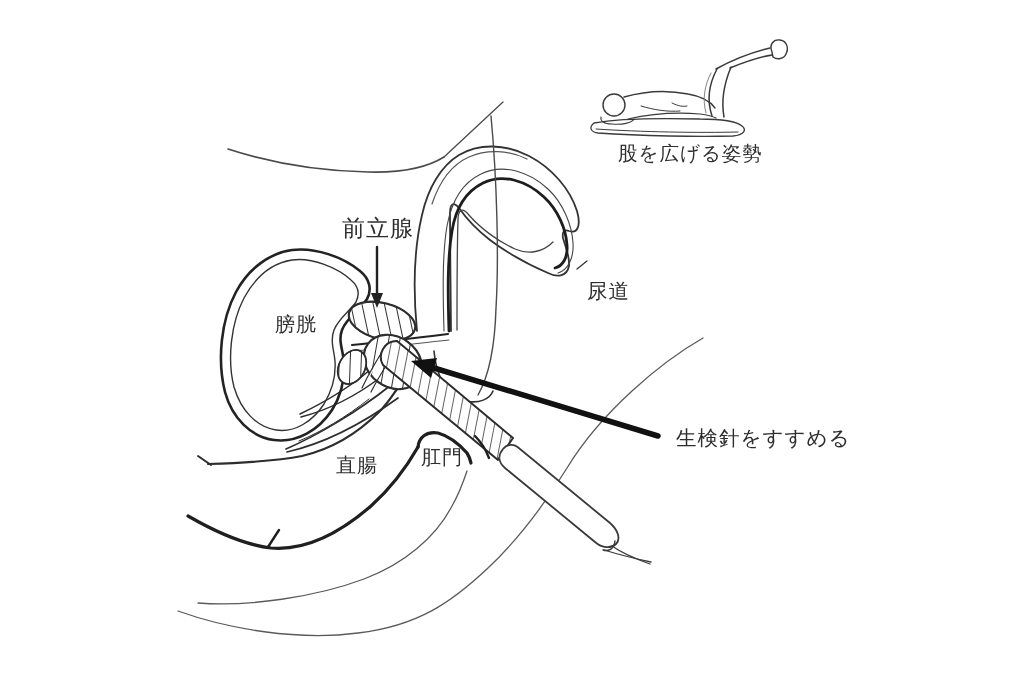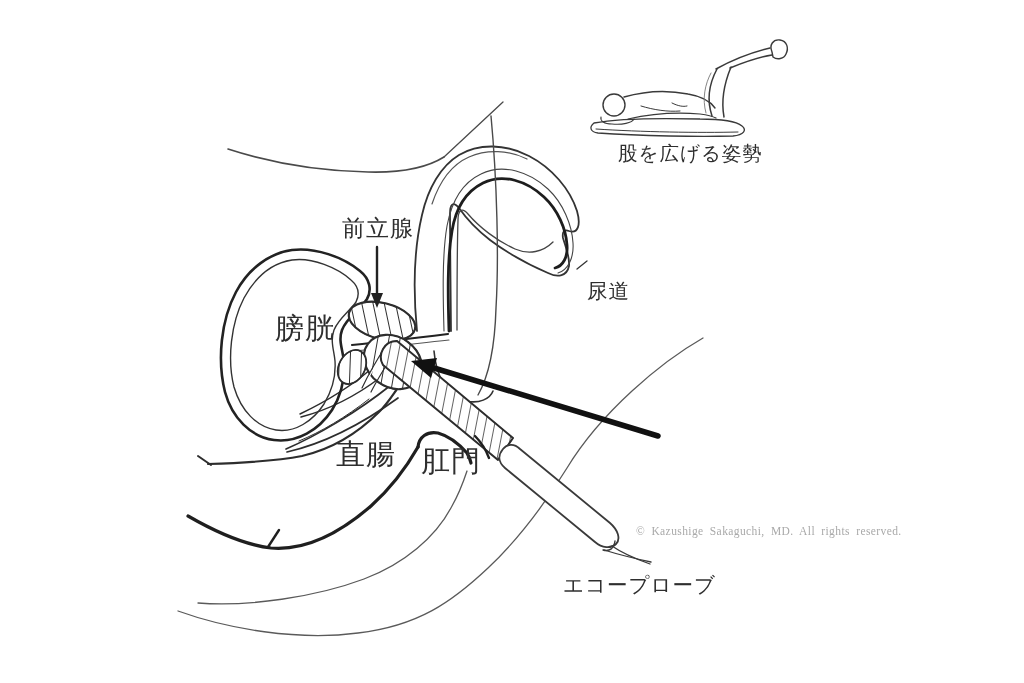--- a/index.html
+++ b/index.html
@@ -3,21 +3,21 @@
 <meta charset="utf-8">
 <style>
   html,body{margin:0;padding:0;background:#ffffff;}
   #stage{
     position:relative;width:1008px;height:683px;background:#ffffff;overflow:hidden;
     font-family:"Liberation Sans","DejaVu Sans",sans-serif;
     text-decoration:underline;
   }
   #lineart{position:absolute;left:0;top:0;width:1024px;height:683px;}
   .jp-label{
-    position:absolute;color:#2e2e2e;font-size:29px;line-height:1.1;
+    position:absolute;color:#2e2e2e;font-size:20px;line-height:1.1;
     letter-spacing:1px;white-space:nowrap;user-select:none;
   }
   .jp-small{font-size:19.5px;}
   .copyright{
     position:absolute;font-family:"Liberation Serif","DejaVu Serif",serif;
     font-size:11.5px;color:#a9a9a9;letter-spacing:0.4px;word-spacing:3px;white-space:nowrap;
   }
 </style>
 </head>
 <body>
@@ -126,22 +126,21 @@
   </svg>
 
   <div class="jp-label jp-small" style="left:618px;top:143px;">股を広げる姿勢</div>
 
   <div class="jp-label" style="left:342px;top:216px;font-size:23px;">前立腺</div>
 
   <div class="jp-label" style="left:275px;top:313px;">膀胱</div>
 
   <div class="jp-label" style="left:587px;top:270px;font-size:20.5px;margin-top:10px;">尿道</div>
 
+  <div class="jp-label" style="left:676px;top:427px;font-size:20.5px;">生検針をすすめる</div>
 
-  <div class="jp-label" style="left:336px;top:439px;">直腸</div>
+  <div class="jp-label" style="left:336px;top:454px;">直腸</div>
 
   <div class="jp-label" style="left:421px;top:446px;">肛門</div>
 
-  <div class="jp-label" style="left:563px;top:574px;font-size:20.5px;">エコープローブ</div>
 
-  <div class="copyright" style="left:636px;top:525px;">© Kazushige Sakaguchi, MD. All rights reserved.</div>
 
 </div>
 
 </body></html>

